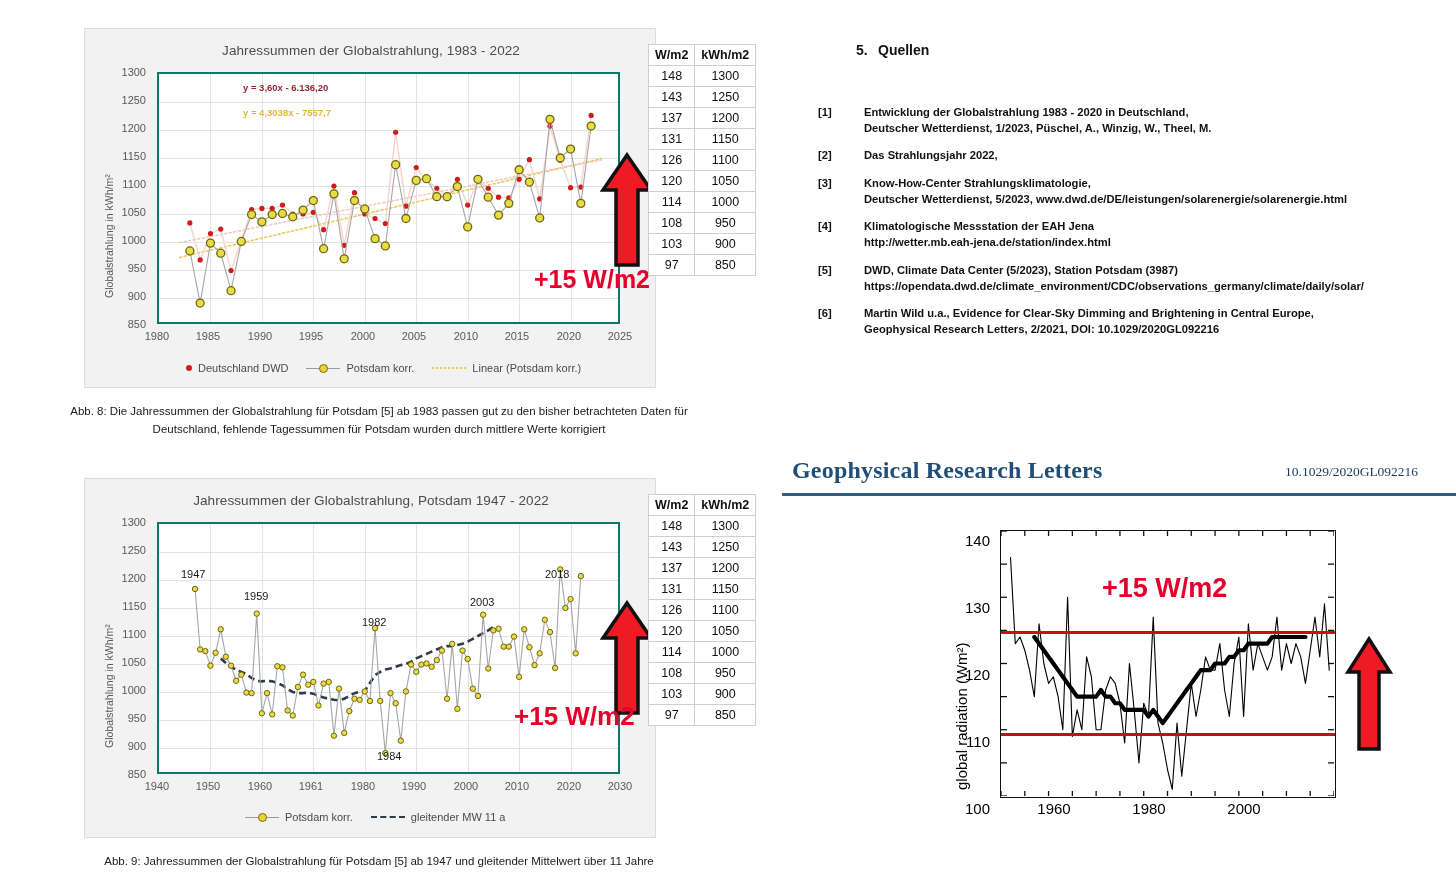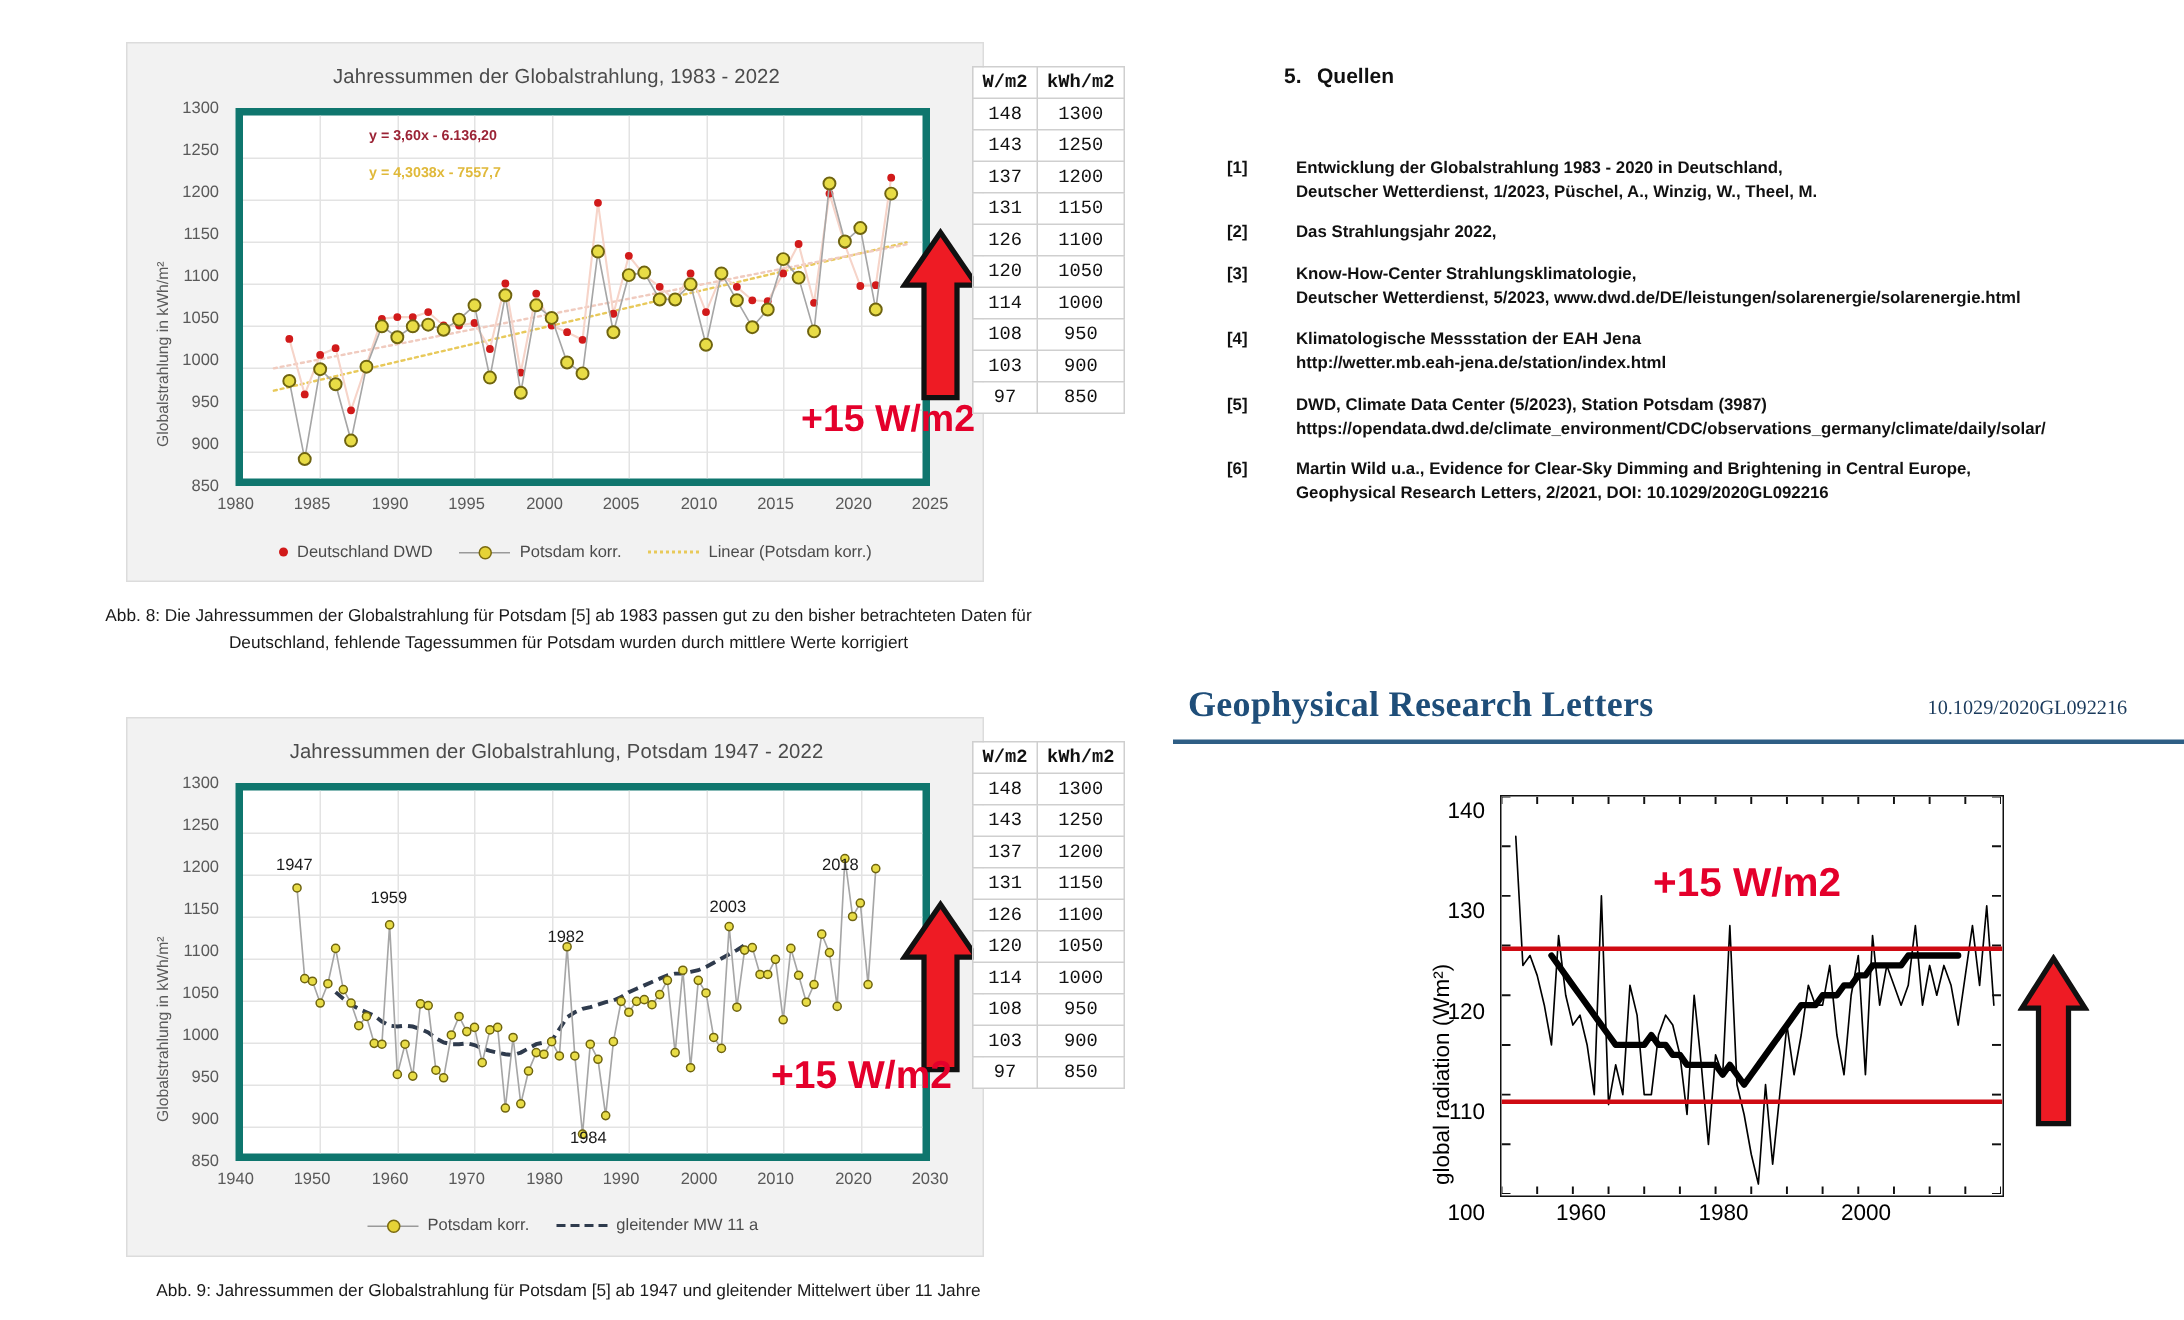--- a/index.html
+++ b/index.html
@@ -17,34 +17,34 @@
   .chart-title{
     text-align:center;font-size:13.5px;color:#4b4b4b;font-weight:400;
     letter-spacing:.1px;
   }
   .ylabel{
     position:absolute;transform-origin:0 0;transform:rotate(-90deg);
     font-size:10.5px;color:#5a5a5a;white-space:nowrap;
   }
   .ytick{position:absolute;font-size:11px;color:#595959;text-align:right;width:34px;}
   .xtick{position:absolute;font-size:11px;color:#595959;text-align:center;width:40px;}
-  .plot{position:absolute;background:#ffffff;border:5px solid #0f766e;box-sizing:border-box;overflow:hidden;}
+  .plot{position:absolute;background:#ffffff;border:2px solid #0f766e;box-sizing:border-box;overflow:hidden;}
   .gridh{position:absolute;left:0;right:0;height:1px;background:#e3e3e3;}
   .gridv{position:absolute;top:0;bottom:0;width:1px;background:#e3e3e3;}
 
   .legend{position:absolute;display:flex;align-items:flex-end;gap:18px;font-size:11px;color:#4b4b4b;}
   .lg{display:flex;align-items:center;gap:6px;}
   .lg-dot{width:6px;height:6px;border-radius:50%;background:#d11a1a;}
   .lg-line{width:34px;height:0;border-top:1.3px solid #9a9a9a;position:relative;display:flex;align-items:center;justify-content:center;}
   .lg-line .mk{width:7px;height:7px;border-radius:50%;background:#e6d336;border:1.3px solid #7a6a10;position:absolute;}
   .lg-dash{width:34px;height:0;border-top:2.4px dashed #2f3b4d;}
   .lg-dot-line{width:34px;height:0;border-top:2px dotted #e8c95a;}
 
   
-  .unittable{border-collapse:collapse;font-size:12.5px;color:#111;font-family:Liberation Mono, monospace;}
+  .unittable{border-collapse:collapse;font-size:12.5px;color:#111;}
   .unittable th{
     font-weight:bold;font-size:12.5px;padding:3px 6px;text-align:center;
     border:1px solid #cfcfcf;background:#fff;
   }
   .unittable td{
     padding:3px 8px;text-align:center;border:1px solid #cfcfcf;background:#fff;
   }
 
   
   .bigarrow{position:absolute;}
@@ -422,21 +422,21 @@
   <div class="abs" style="left:203px;top:92px;font-size:11px;color:#1a1a1a;">1982</div>
   <div class="abs" style="left:311px;top:72px;font-size:11px;color:#1a1a1a;">2003</div>
   <div class="abs" style="left:386px;top:44px;font-size:11px;color:#1a1a1a;">2018</div>
   <div class="abs" style="left:218px;top:226px;font-size:11px;color:#1a1a1a;">1984</div>
 </div>
 
 <div class="abs" style="left:157px;top:780px;">
   <div class="xtick" style="left:-20px;">1940</div>
   <div class="xtick" style="left:31px;">1950</div>
   <div class="xtick" style="left:83px;">1960</div>
-  <div class="xtick" style="left:134px;">1970</div>
+  <div class="xtick" style="left:134px;">1961</div>
   <div class="xtick" style="left:186px;">1980</div>
   <div class="xtick" style="left:237px;">1990</div>
   <div class="xtick" style="left:289px;">2000</div>
   <div class="xtick" style="left:340px;">2010</div>
   <div class="xtick" style="left:392px;">2020</div>
   <div class="xtick" style="left:443px;">2030</div>
 </div>
 
 <div class="legend" style="left:245px;top:811px;">
   <div class="lg">

